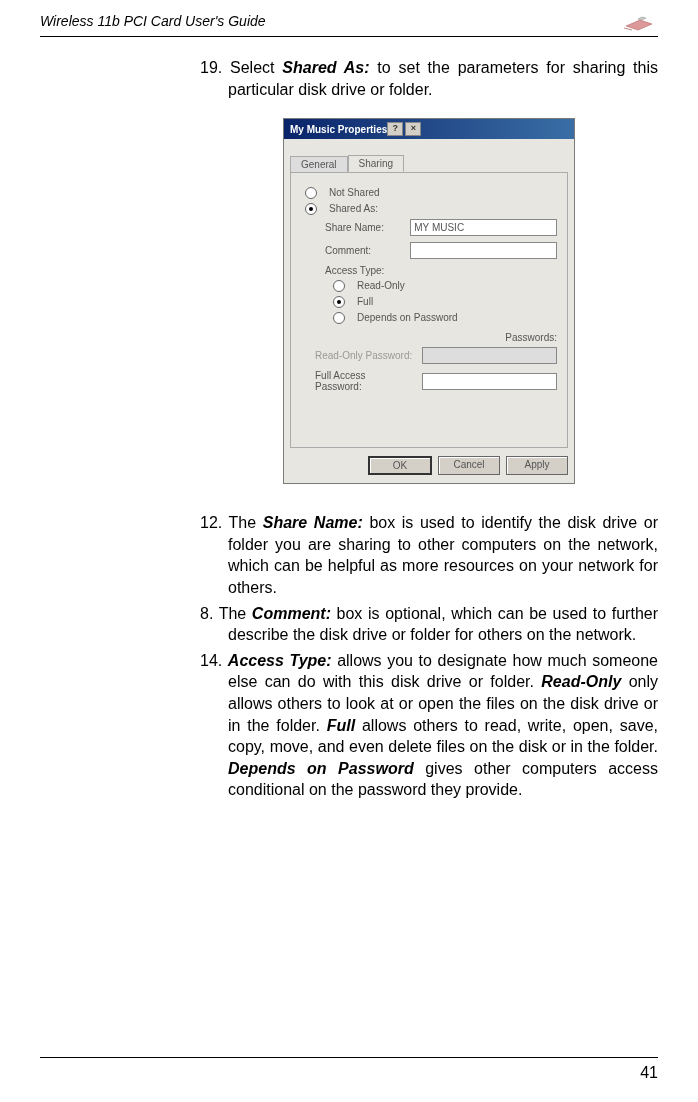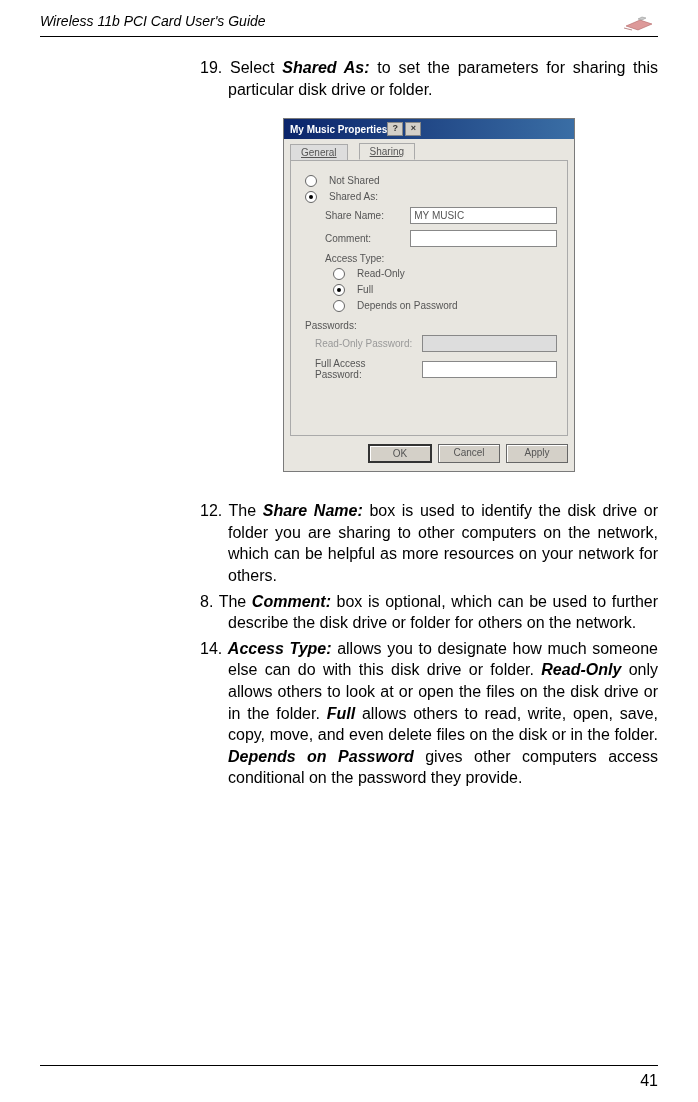--- a/index.html
+++ b/index.html
@@ -83,23 +83,22 @@
       height: 12px;
       background: #d4d0c8;
       border: 1px solid #888;
       font-size: 9px;
       text-align: center;
       line-height: 10px;
       color: #333;
     }
     .tabs {
       display: flex;
-      padding: 4px 6px 0;
-      gap: 11px;
-      text-decoration: underline;
+      padding: 16px 6px 0;
+      gap: 0;
     }
     .tab {
       padding: 2px 10px;
       border: 1px solid #aaa;
       background: #d4d0c8;
       border-bottom: none;
       font-size: 10px;
       position: relative;
     }
     .tab.active {
@@ -180,20 +179,21 @@
       margin-left: 24px;
       margin-top: 6px;
       margin-bottom: 4px;
       font-size: 10px;
     }
     .passwords-label {
       margin-left: 4px;
       margin-top: 8px;
       margin-bottom: 4px;
       font-size: 10px;
+      text-align: right;
     }
     .bottom-buttons {
       display: flex;
       justify-content: flex-end;
       gap: 6px;
       padding: 8px 6px;
     }
     .win-button {
       border: 1px solid #666;
       background: #d4d0c8;
@@ -201,21 +201,21 @@
       width: 60px;
       font-size: 10px;
       text-align: center;
       box-shadow: inset 1px 1px 0 #fff;
     }
     .win-button.default {
       border: 2px solid #333;
     }
     .footer {
       position: absolute;
-      bottom: 12px;
+      bottom: 20px;
       left: 40px;
       right: 40px;
       border-top: 1px solid #000;
       padding-top: 6px;
       text-align: right;
       font-size: 16px;
     }
     .disabled-text {
       color: #999;
     }

